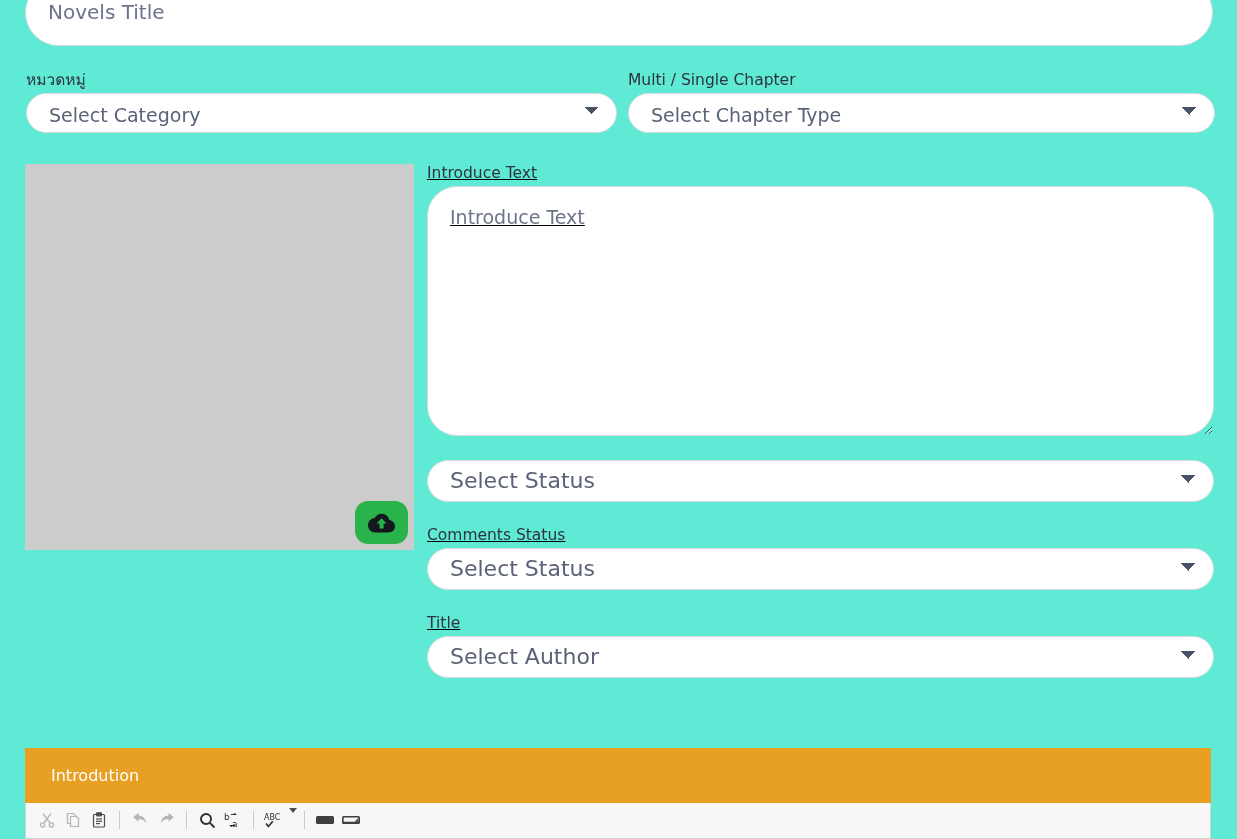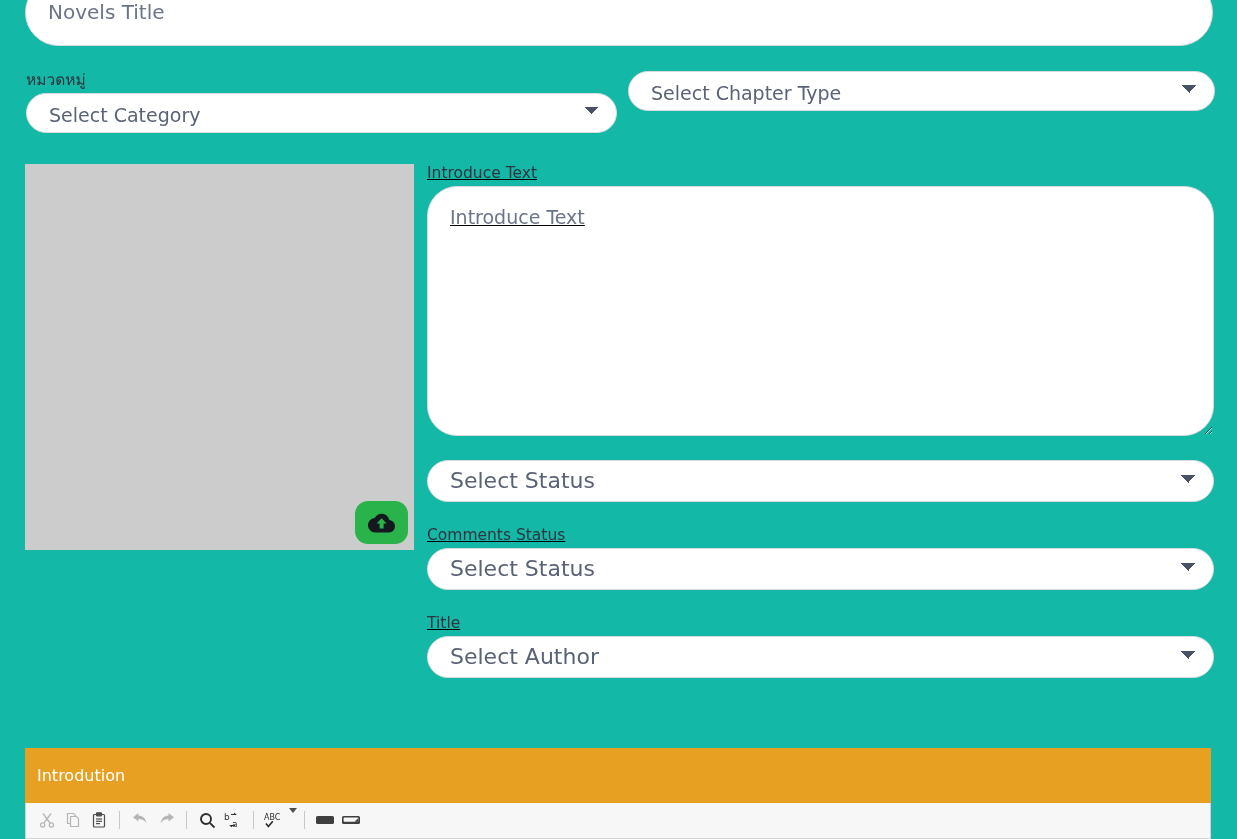--- a/index.html
+++ b/index.html
@@ -11,21 +11,21 @@
     height: 839px;
     background: #fadc9c;
     font-family: "DejaVu Sans", "Liberation Sans", sans-serif;
     overflow: hidden;
     position: relative;
   }
 
   .page {
     position: absolute;
     inset: 0;
-    background: #14b8a6;
+    background: #5eead4;
   }
 
   
   .field-input,
   .field-select,
   .field-textarea {
     box-sizing: border-box;
     width: 100%;
     background: #ffffff;
     border: 1px solid #d9dadd;
@@ -134,21 +134,21 @@
     border-top: none;
     box-sizing: border-box;
   }
   .editor-header {
     height: 55px;
     background: #e8a023;
     color: #ffffff;
     font-size: 16px;
     display: flex;
     align-items: center;
-    padding-left: 12px;
+    padding-left: 26px;
     box-sizing: border-box;
     margin: -1px -1px 0 -1px;
   }
   .editor-toolbar {
     height: 34px;
     display: flex;
     align-items: center;
     padding-left: 8px;
     gap: 0px;
     background: #f7f7f7;
@@ -194,20 +194,21 @@
   <div class="row-selects">
 
     <div class="col-left">
       <label class="field-label">หมวดหมู่</label>
       <select class="field-select">
         <option>Select Category</option>
       </select>
     </div>
 
     <div class="col-right">
+      <label class="field-label">Multi / Single Chapter</label>
       <select class="field-select">
         <option>Select Chapter Type</option>
       </select>
     </div>
 
   </div>
 
   <div class="cover-box">
     <button class="upload-btn">
       <svg width="27" height="21" viewBox="0 0 27 21">

